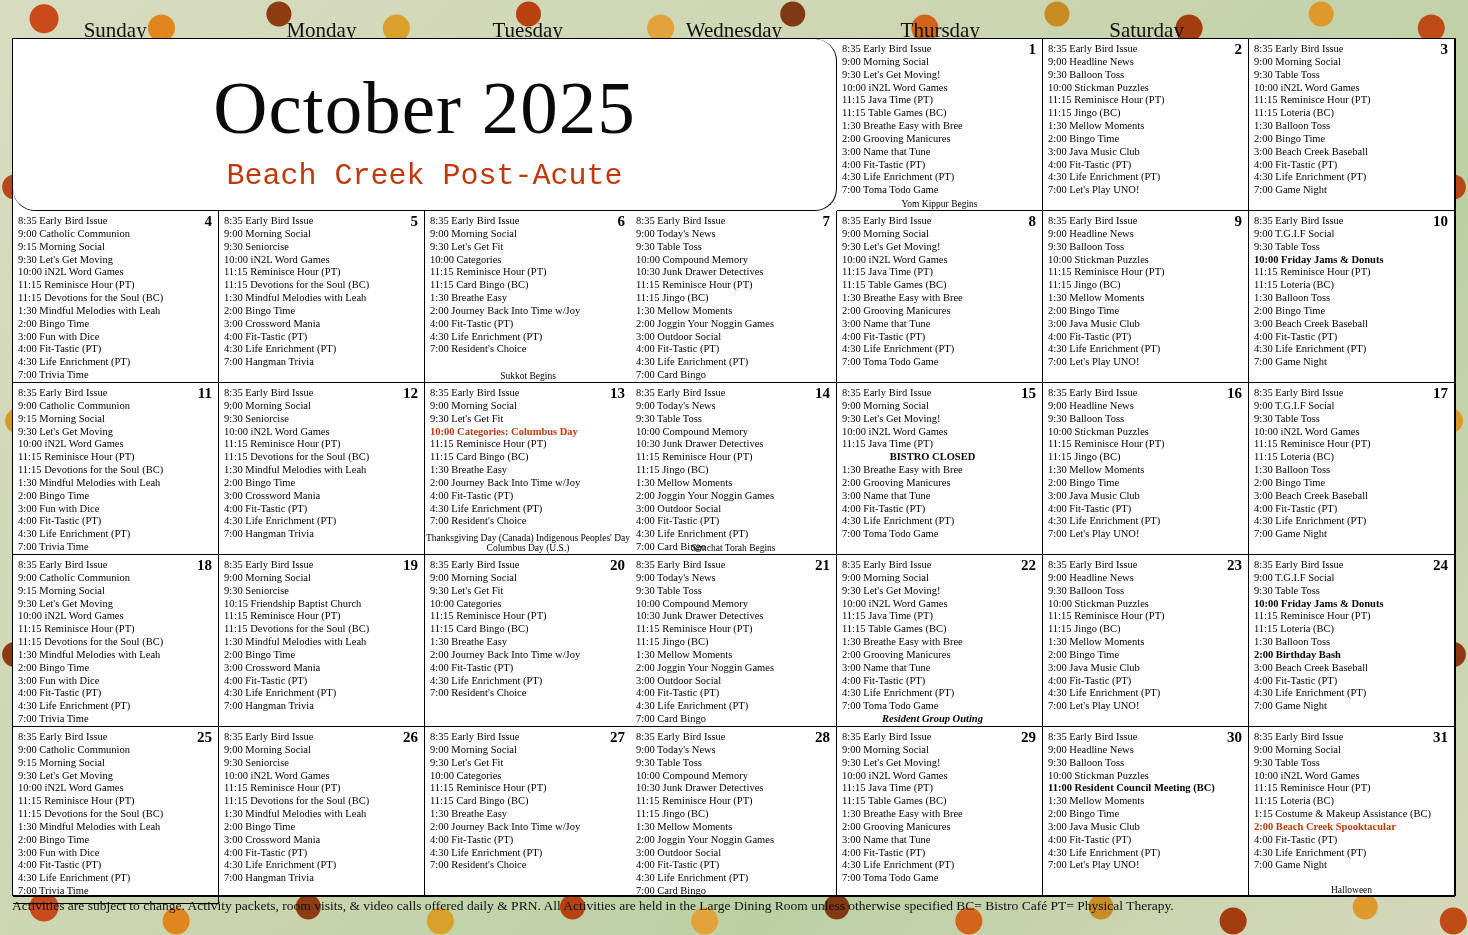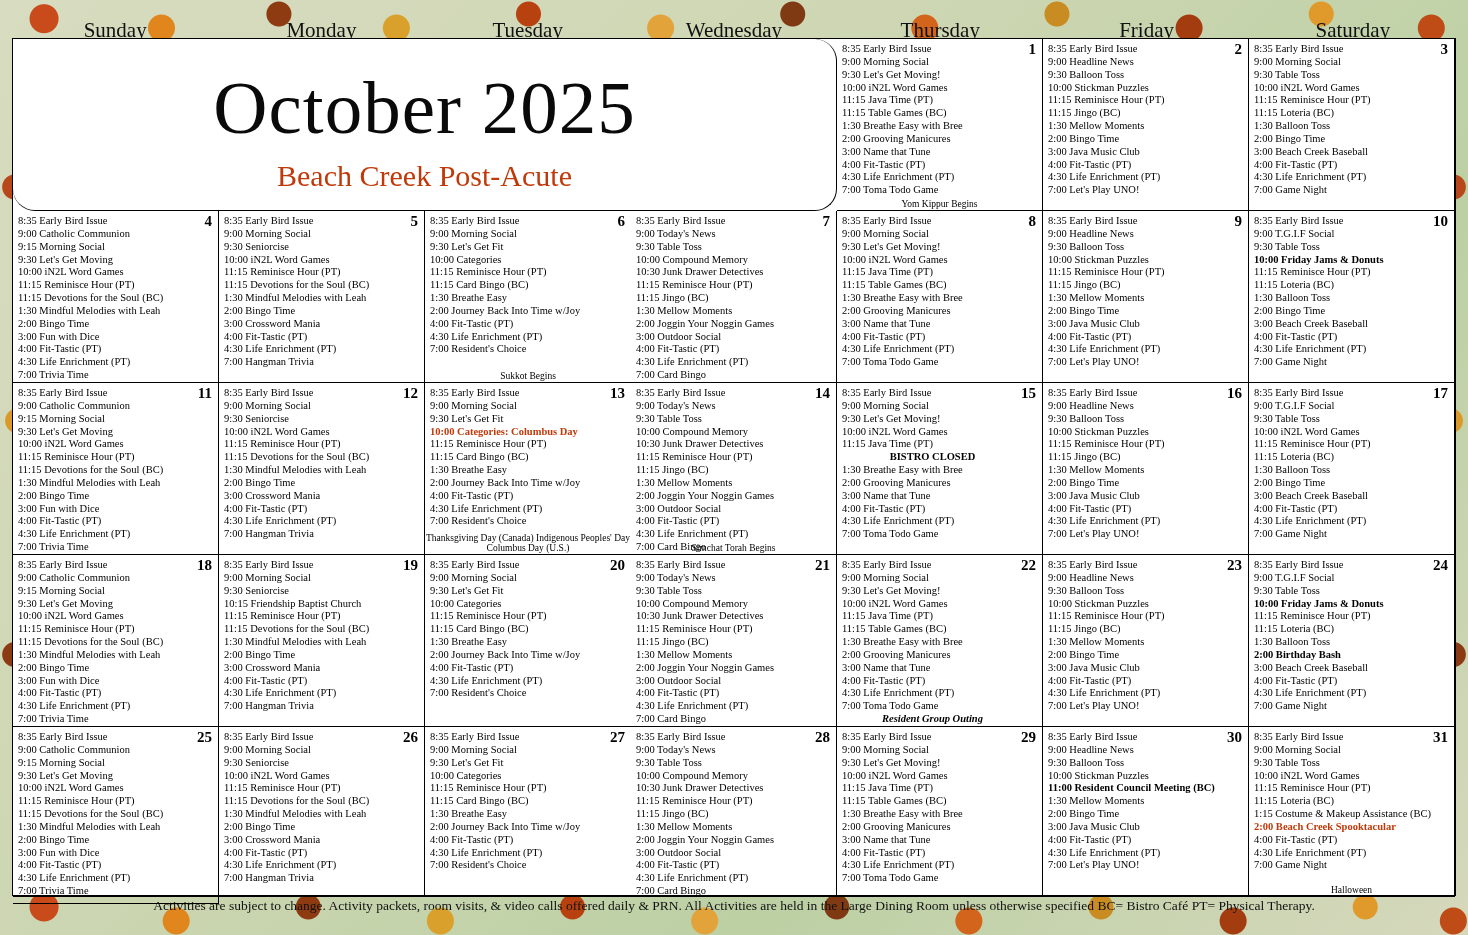--- a/index.html
+++ b/index.html
@@ -121,45 +121,44 @@
     letter-spacing: 1px;
     margin-top: 26px;
     color: #0a0a0a;
     font-family: "Liberation Serif", serif;
   }
   .sub-title {
     text-align: center;
     font-size: 30px;
     color: #c0390a;
     margin-top: 8px;
-    font-family: Liberation Serif, serif;
+    font-family: Liberation Mono, monospace;
   }
   .footer {
     position: absolute;
     top: 886px; left: 0;
     width: 1444px;
-    text-align: center;
+    text-align: left;
     font-size: 13.5px;
     color: #111;
   }
 </style>
 </head>
 <body>
 
 <div class="border-art"></div>
 
 <div class="page">
 
   <div class="weekhead">
     <div>Sunday</div>
     <div>Monday</div>
     <div>Tuesday</div>
     <div>Wednesday</div>
     <div>Thursday</div>
-    <div>Friday</div>
     <div>Saturday</div>
   </div>
 
   <div class="grid">
     <div class="title-cell">
       <div class="big-title">October 2025</div>
       <div class="sub-title">Beach Creek Post-Acute</div>
     </div>
 
   <div class="cell">

